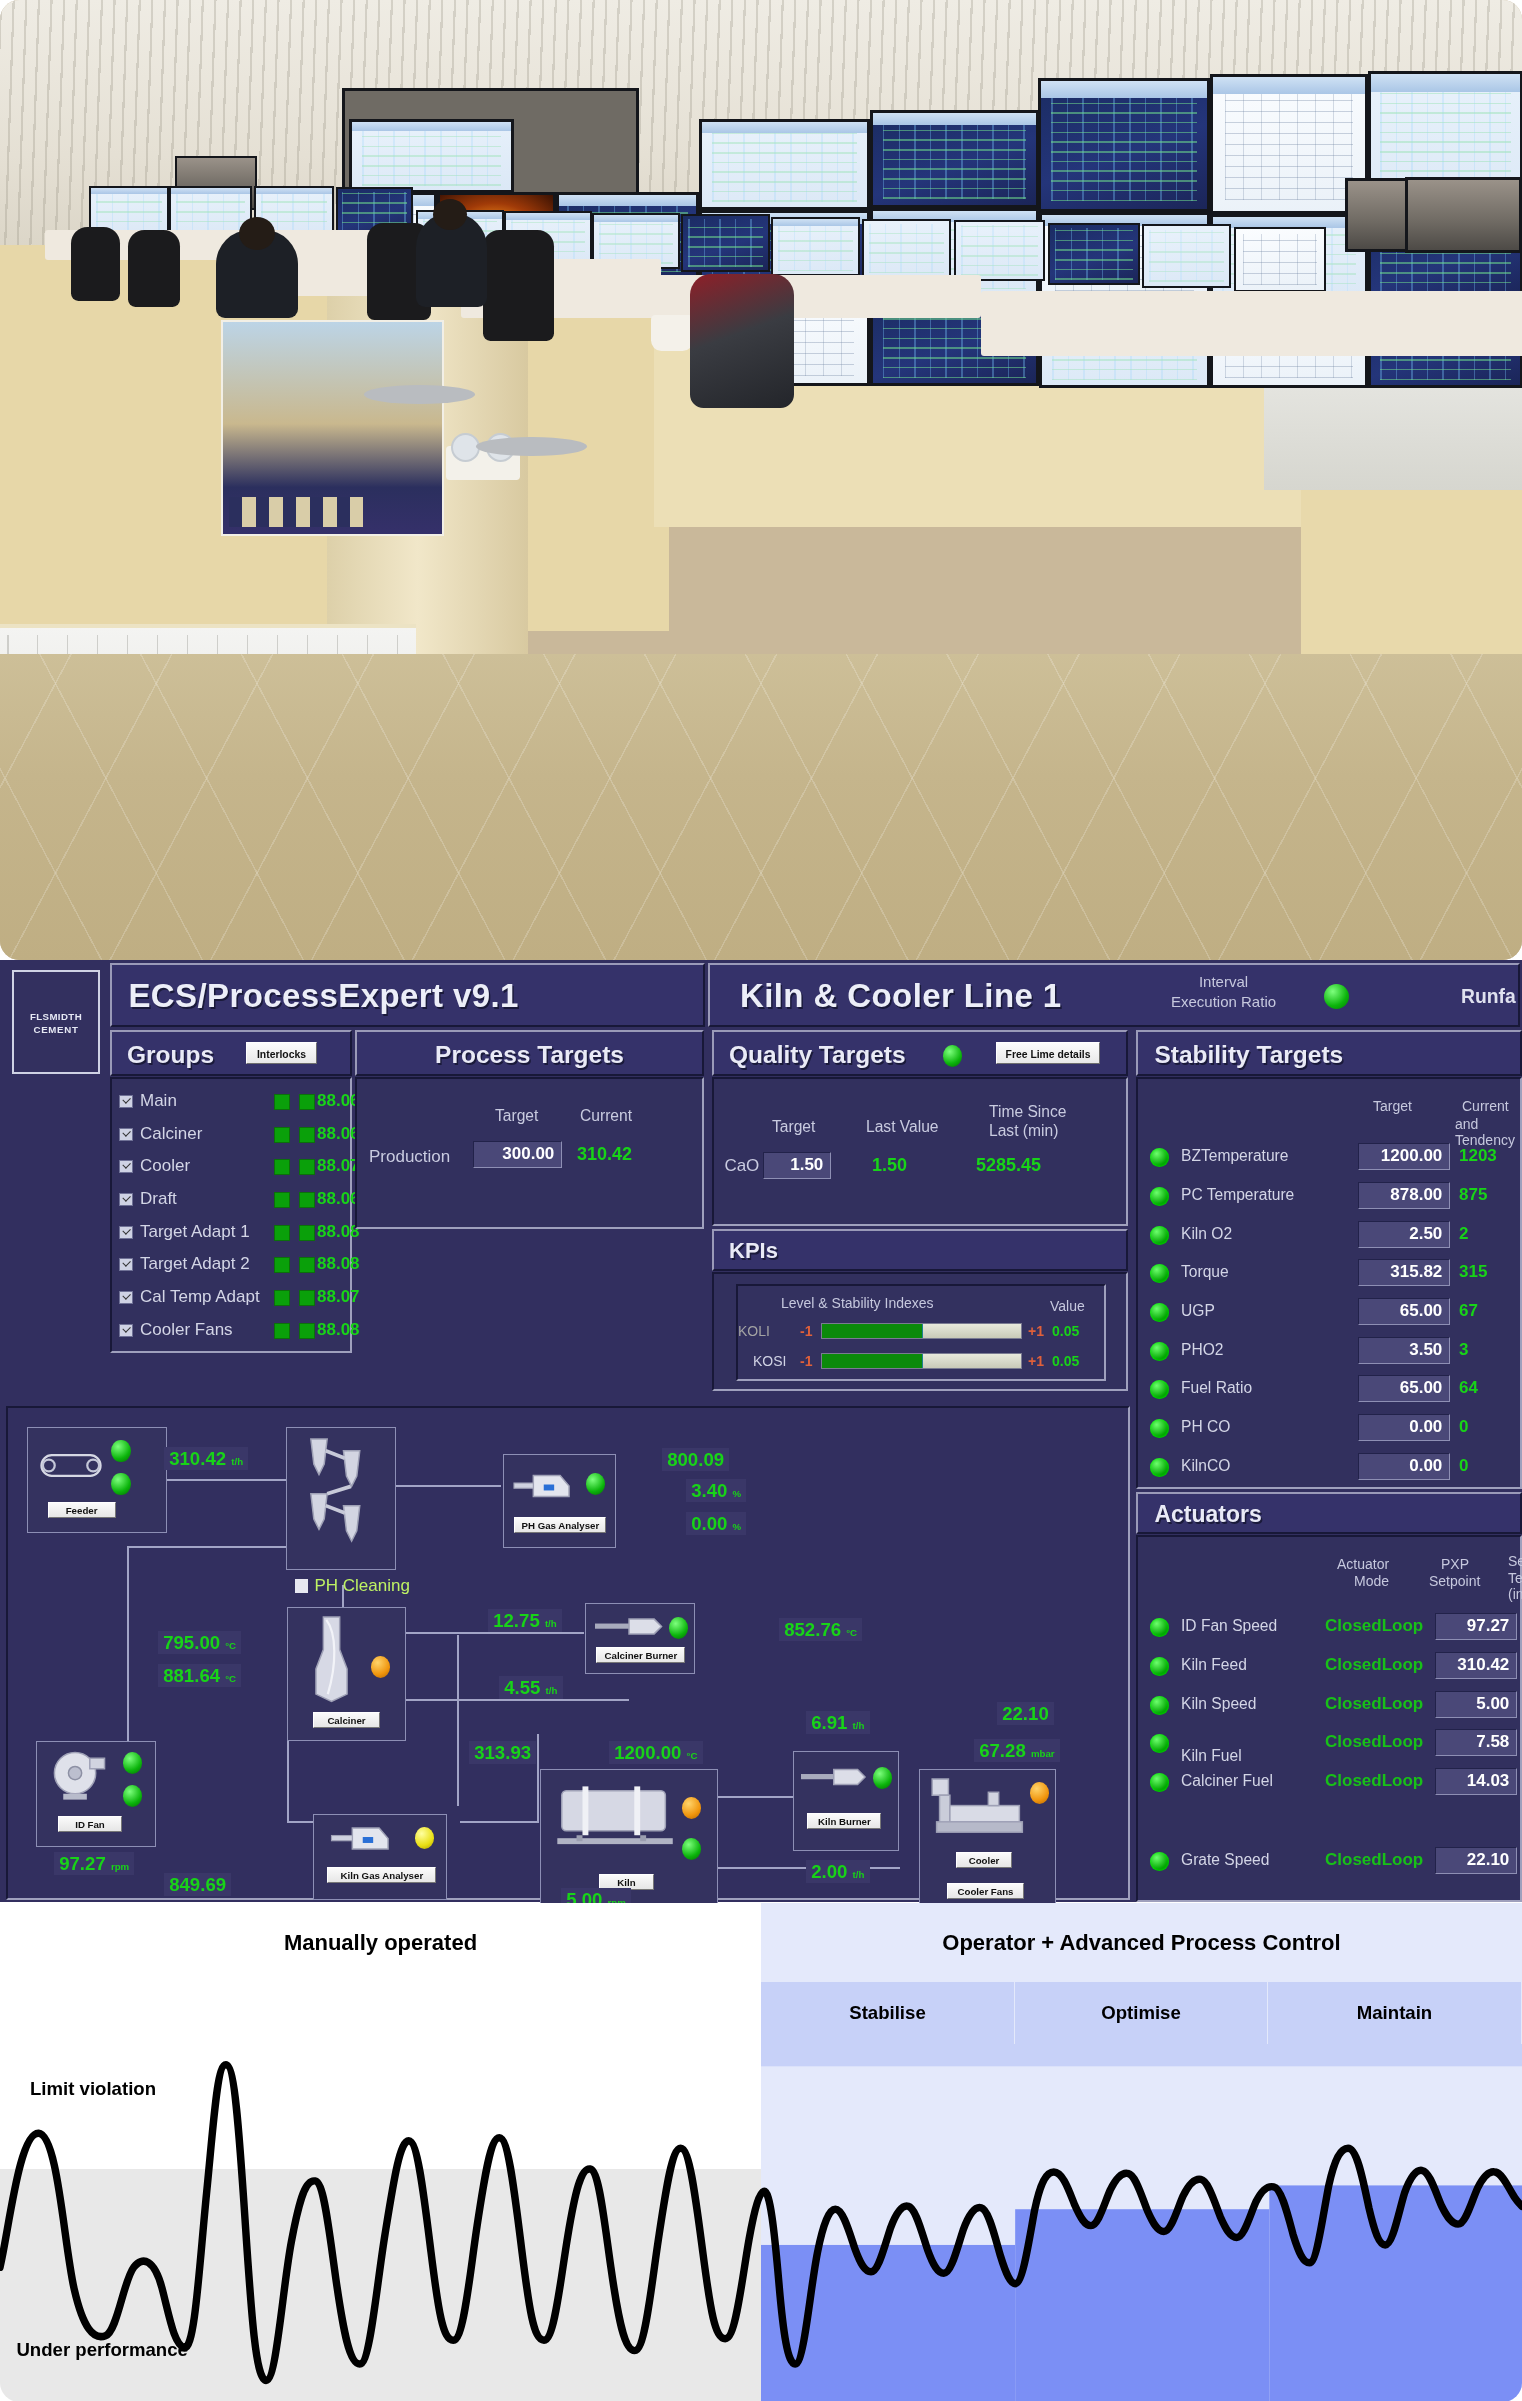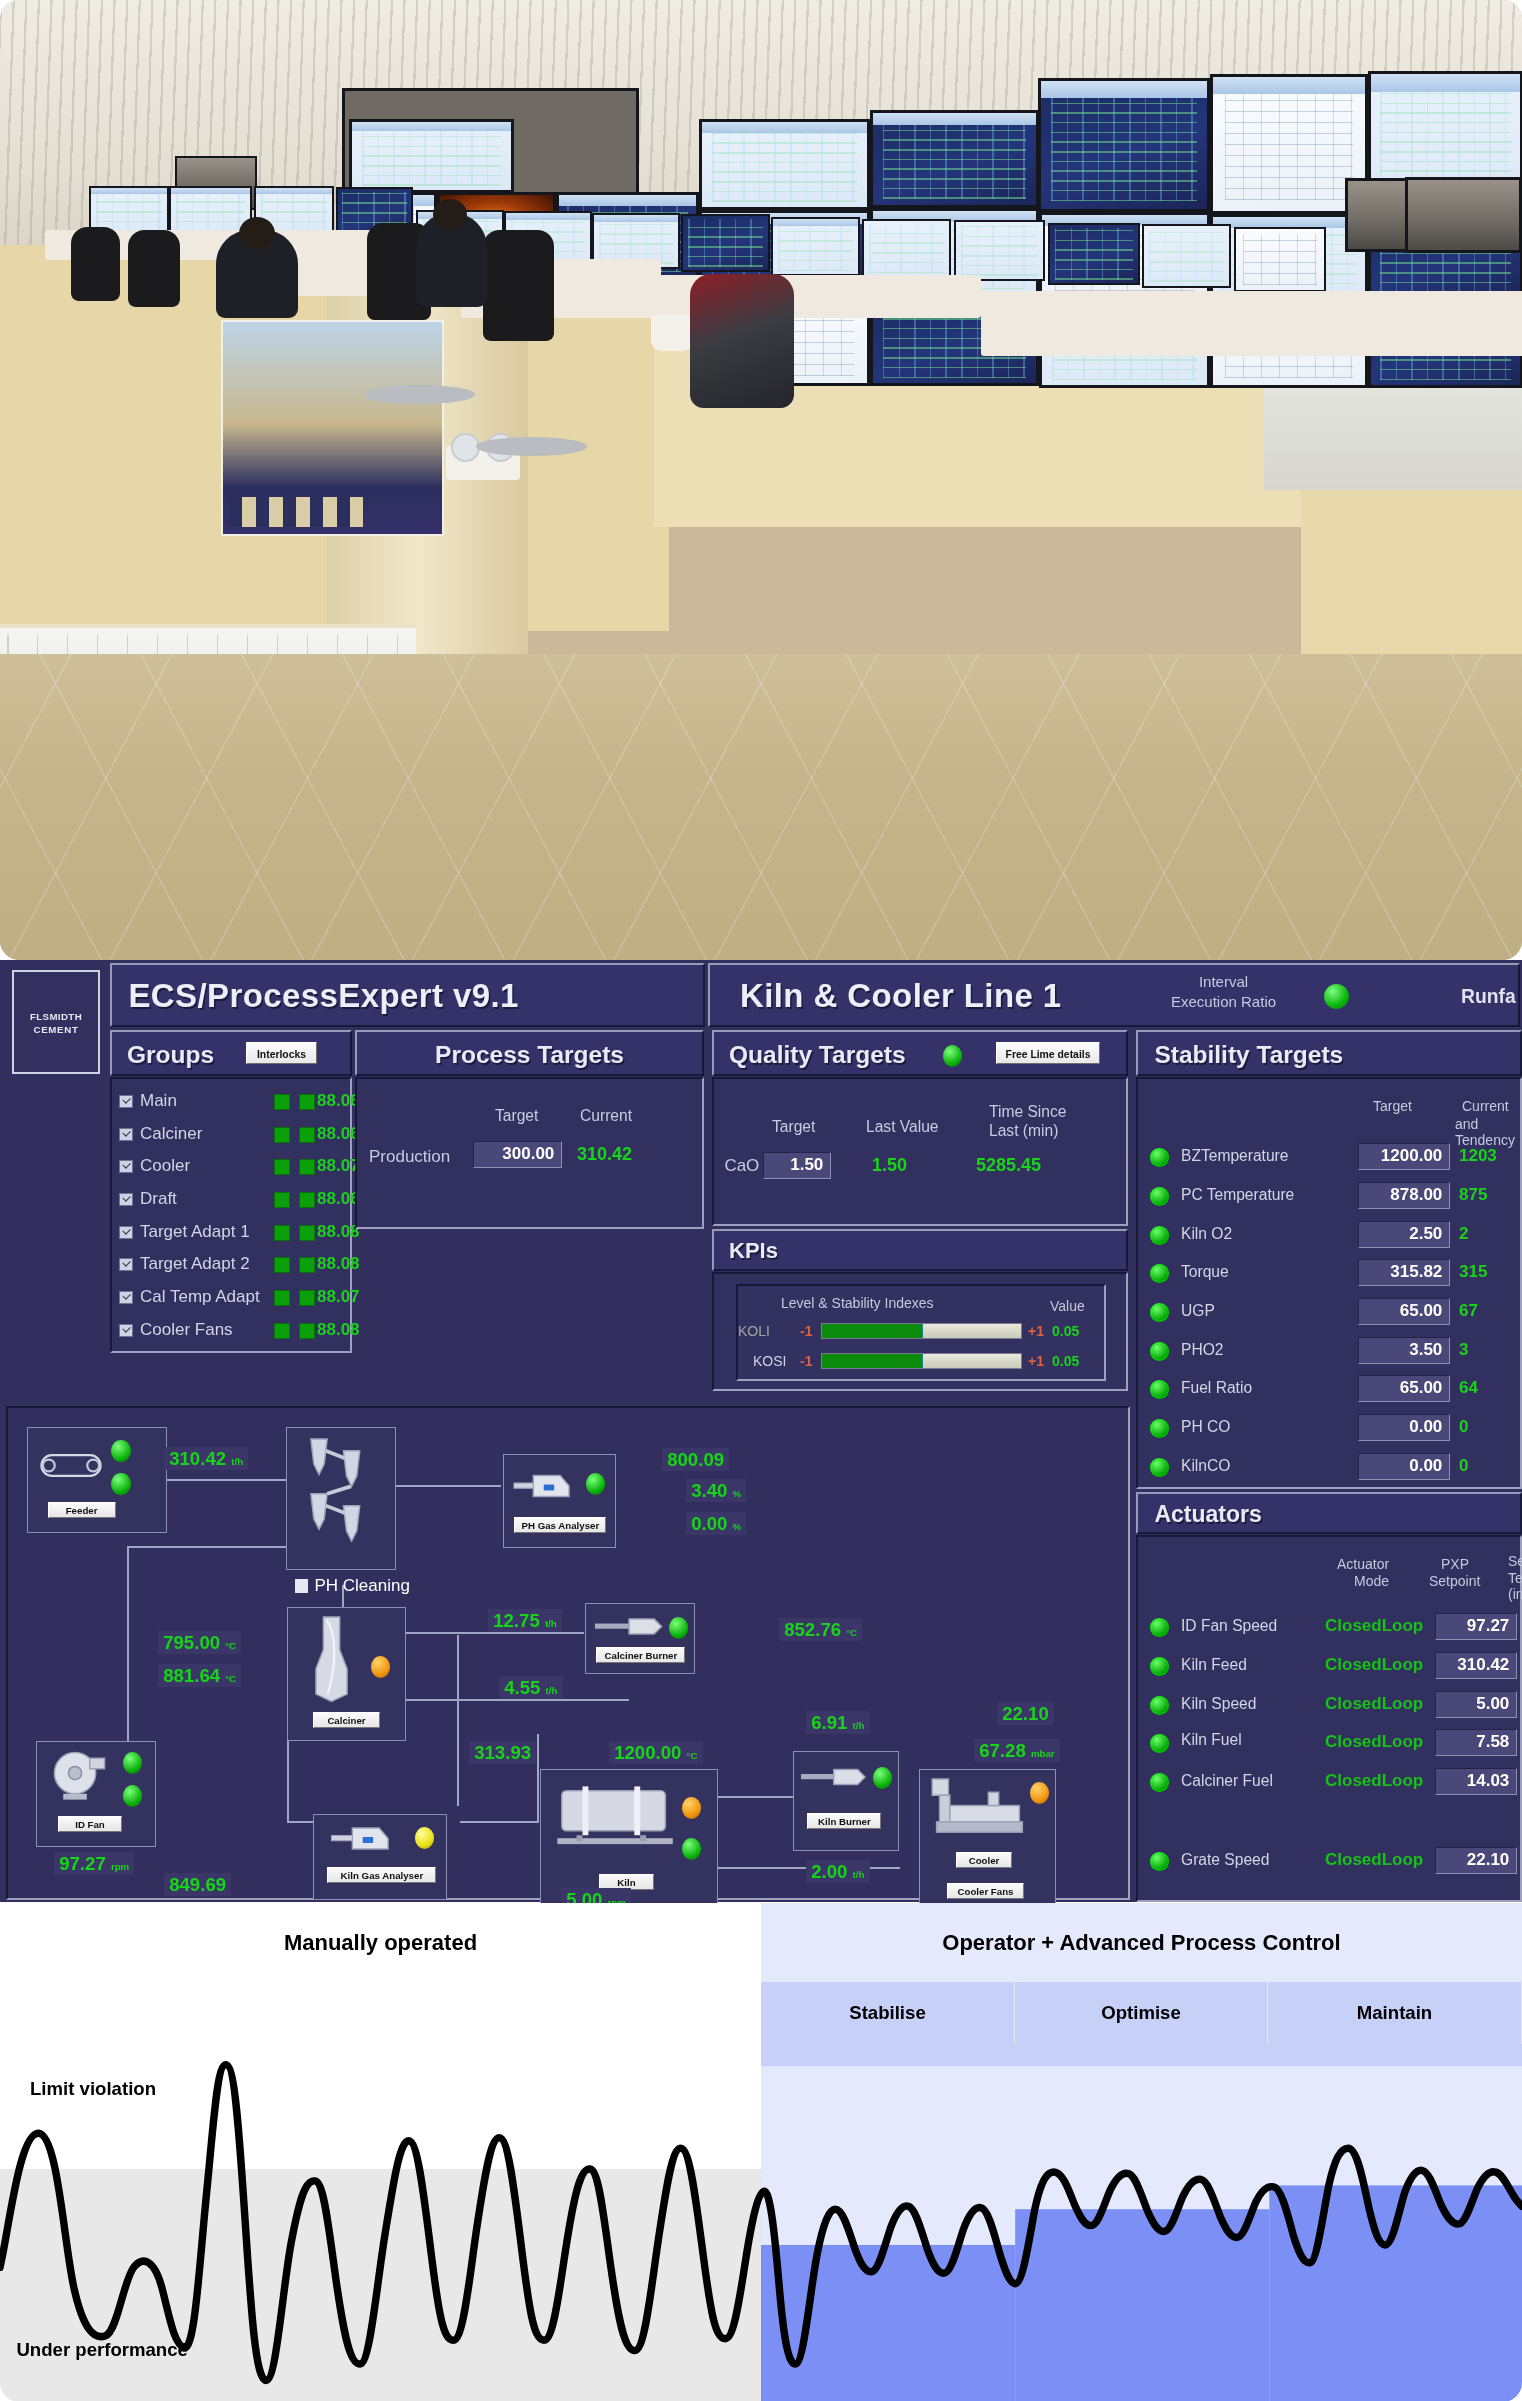--- a/index.html
+++ b/index.html
@@ -586,21 +586,21 @@
             <span class="field" style="position:absolute;left:297px;top:1.5px;width:82px;">310.42</span>
           </div>
           <div style="position:absolute;left:0;top:152px;width:100%;height:36px;">
             <span class="led" style="position:absolute;left:12px;top:6.7px;width:19.3px;height:19.3px;"></span>
             <span style="position:absolute;left:43px;top:6px;font-size:15.6px;color:#d3d5e6;">Kiln Speed</span>
             <span style="position:absolute;left:187px;top:4.5px;font-size:17px;color:#18c018;font-weight:bold;">ClosedLoop</span>
             <span class="field" style="position:absolute;left:297px;top:1.5px;width:82px;">5.00</span>
           </div>
           <div style="position:absolute;left:0;top:190px;width:100%;height:36px;">
             <span class="led" style="position:absolute;left:12px;top:6.7px;width:19.3px;height:19.3px;"></span>
-            <span style="position:absolute;left:43px;top:4px;font-size:15.6px;color:#d3d5e6;">Kiln Fuel</span>
+            <span style="position:absolute;left:43px;top:20px;font-size:15.6px;color:#d3d5e6;">Kiln Fuel</span>
             <span style="position:absolute;left:187px;top:4.5px;font-size:17px;color:#18c018;font-weight:bold;">ClosedLoop</span>
             <span class="field" style="position:absolute;left:297px;top:1.5px;width:82px;">7.58</span>
           </div>
           <div style="position:absolute;left:0;top:229px;width:100%;height:36px;">
             <span class="led" style="position:absolute;left:12px;top:6.7px;width:19.3px;height:19.3px;"></span>
             <span style="position:absolute;left:43px;top:6px;font-size:15.6px;color:#d3d5e6;">Calciner Fuel</span>
             <span style="position:absolute;left:187px;top:4.5px;font-size:17px;color:#18c018;font-weight:bold;">ClosedLoop</span>
             <span class="field" style="position:absolute;left:297px;top:1.5px;width:82px;">14.03</span>
           </div>
           <div style="position:absolute;left:0;top:268px;width:100%;height:36px;margin-top:40px;">
@@ -655,21 +655,21 @@
           </g>
           <g stroke="#c7c9d8" stroke-width="5" fill="none">
             <path d="M40 24L66 34"></path>
               <path d="M40 98L66 108"></path>
               <path d="M74 72L42 82"></path>
           </g>
         </svg>
       </div>
       <div style="position:absolute;left:287px;top:168px;display:flex;align-items:center;gap:6px;">
         <span style="width:13.4px;height:13.4px;background:#e7e8f1;display:inline-block;"></span>
-        <span style="font-size:17px;color:#ffffff;">PH Cleaning</span>
+        <span style="font-size:17px;color:#bef264;">PH Cleaning</span>
       </div>
 
       <div class="node" style="left:495px;top:46px;width:113px;height:94px;">
         <svg width="64" height="36" viewBox="0 0 86 48" style="position:absolute;left:7.4px;top:13.4px;">
           <path d="M30 10h36l12 14v14H30z" fill="#e3e5ee" stroke="#9fa1b6" stroke-width="2"></path>
           <rect x="4" y="20" width="26" height="7" fill="#cfd2e0" stroke="#9fa1b6" stroke-width="1.5"></rect>
           <rect x="44" y="22" width="14" height="8" fill="#2a6fd6"></rect>
         </svg>
         <div class="led-grn-el" style="position:absolute;left:82px;top:18px;"></div>
         <div class="nodebtn" style="left:10.4px;top:62px;width:92px;">PH Gas Analyser</div>

